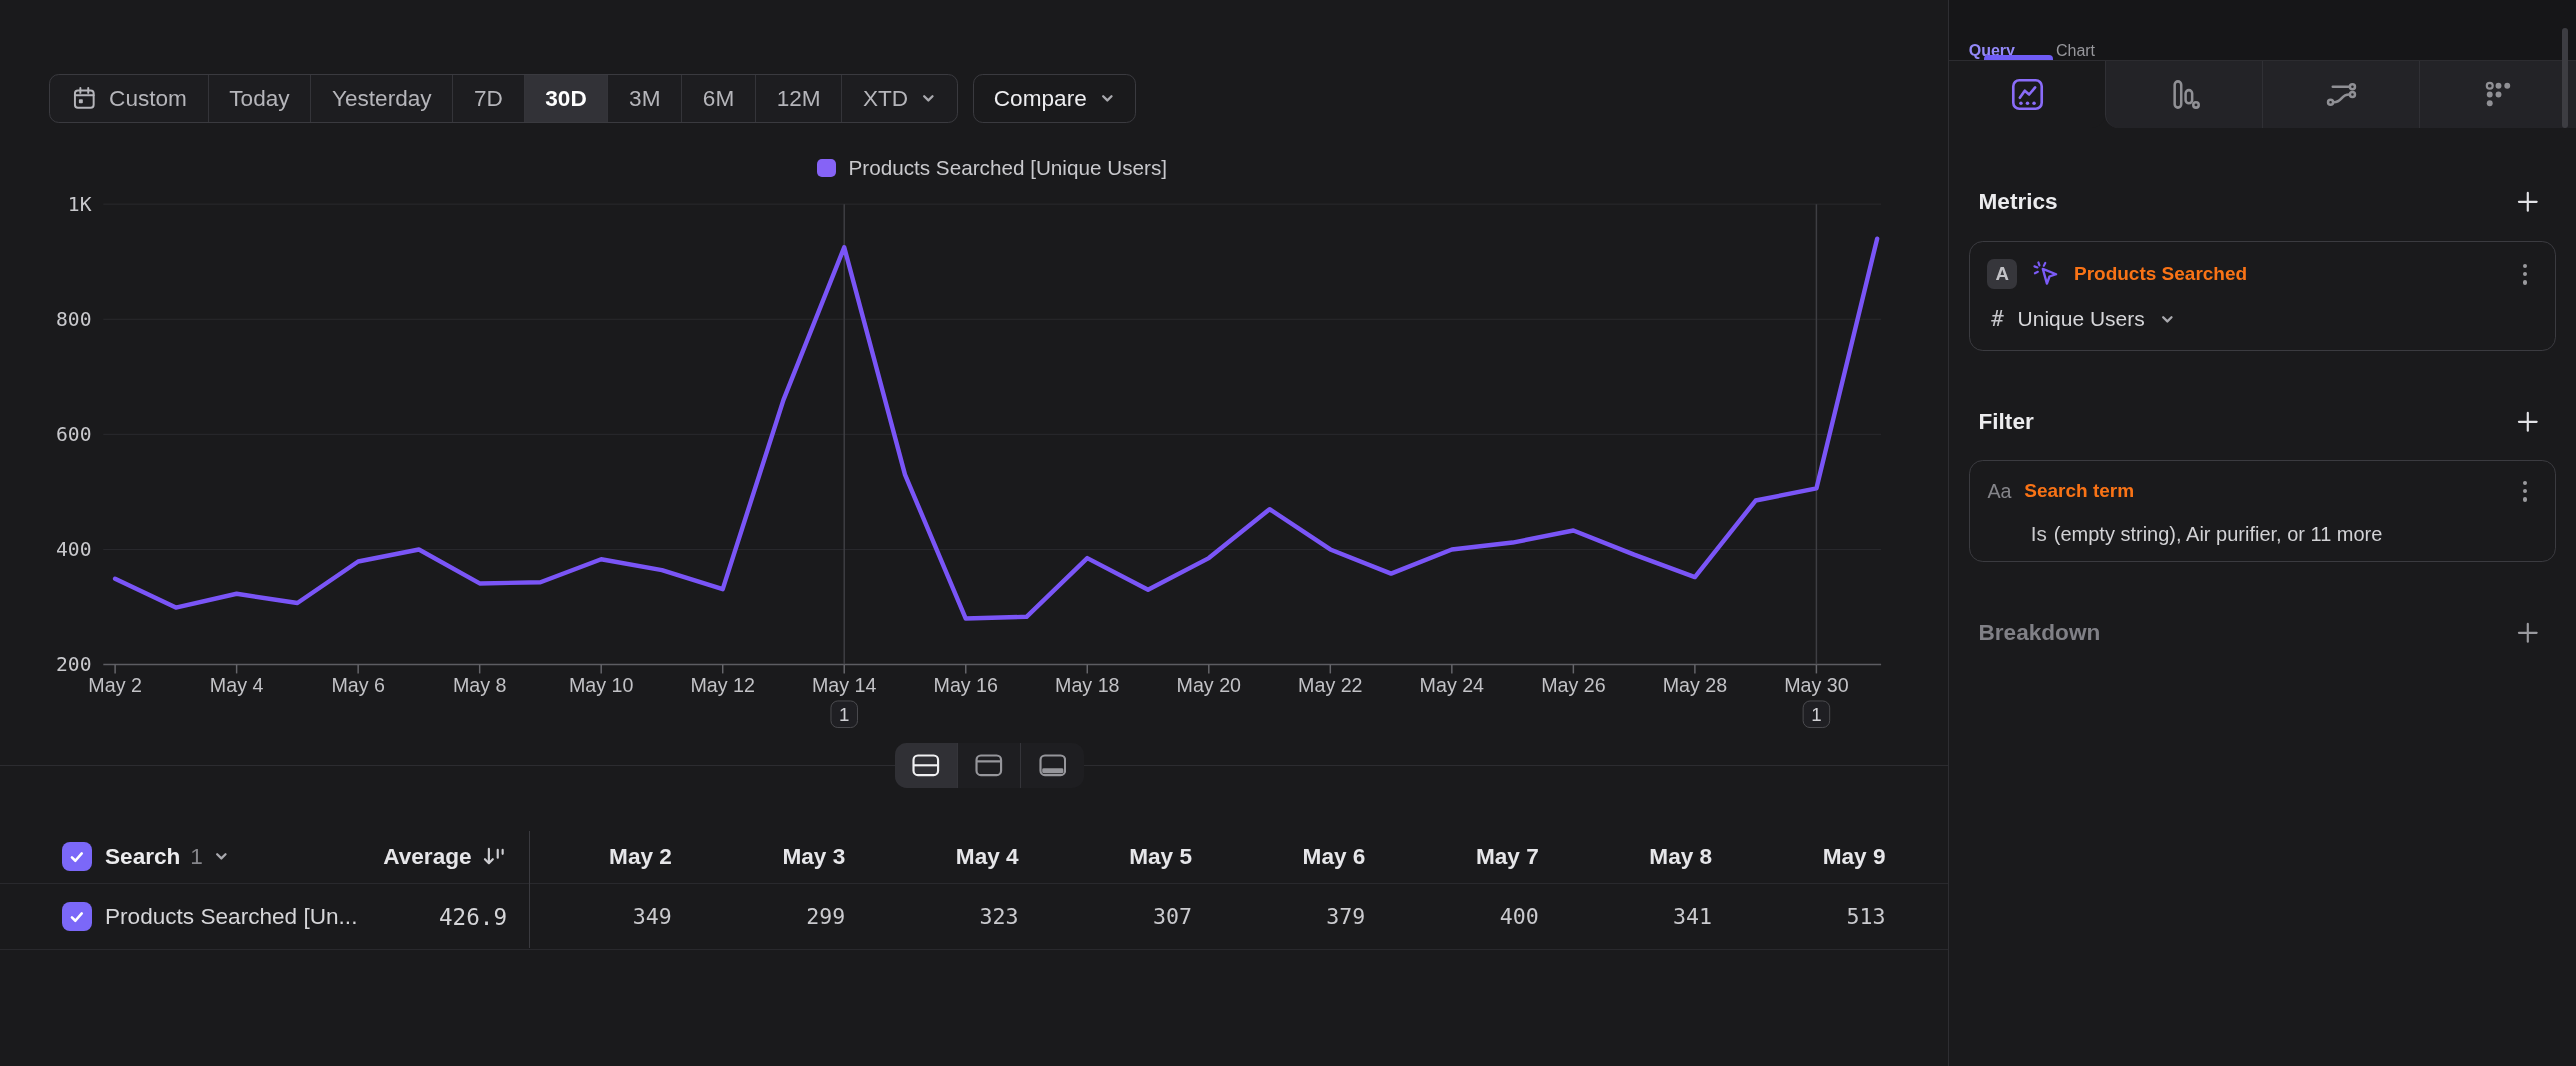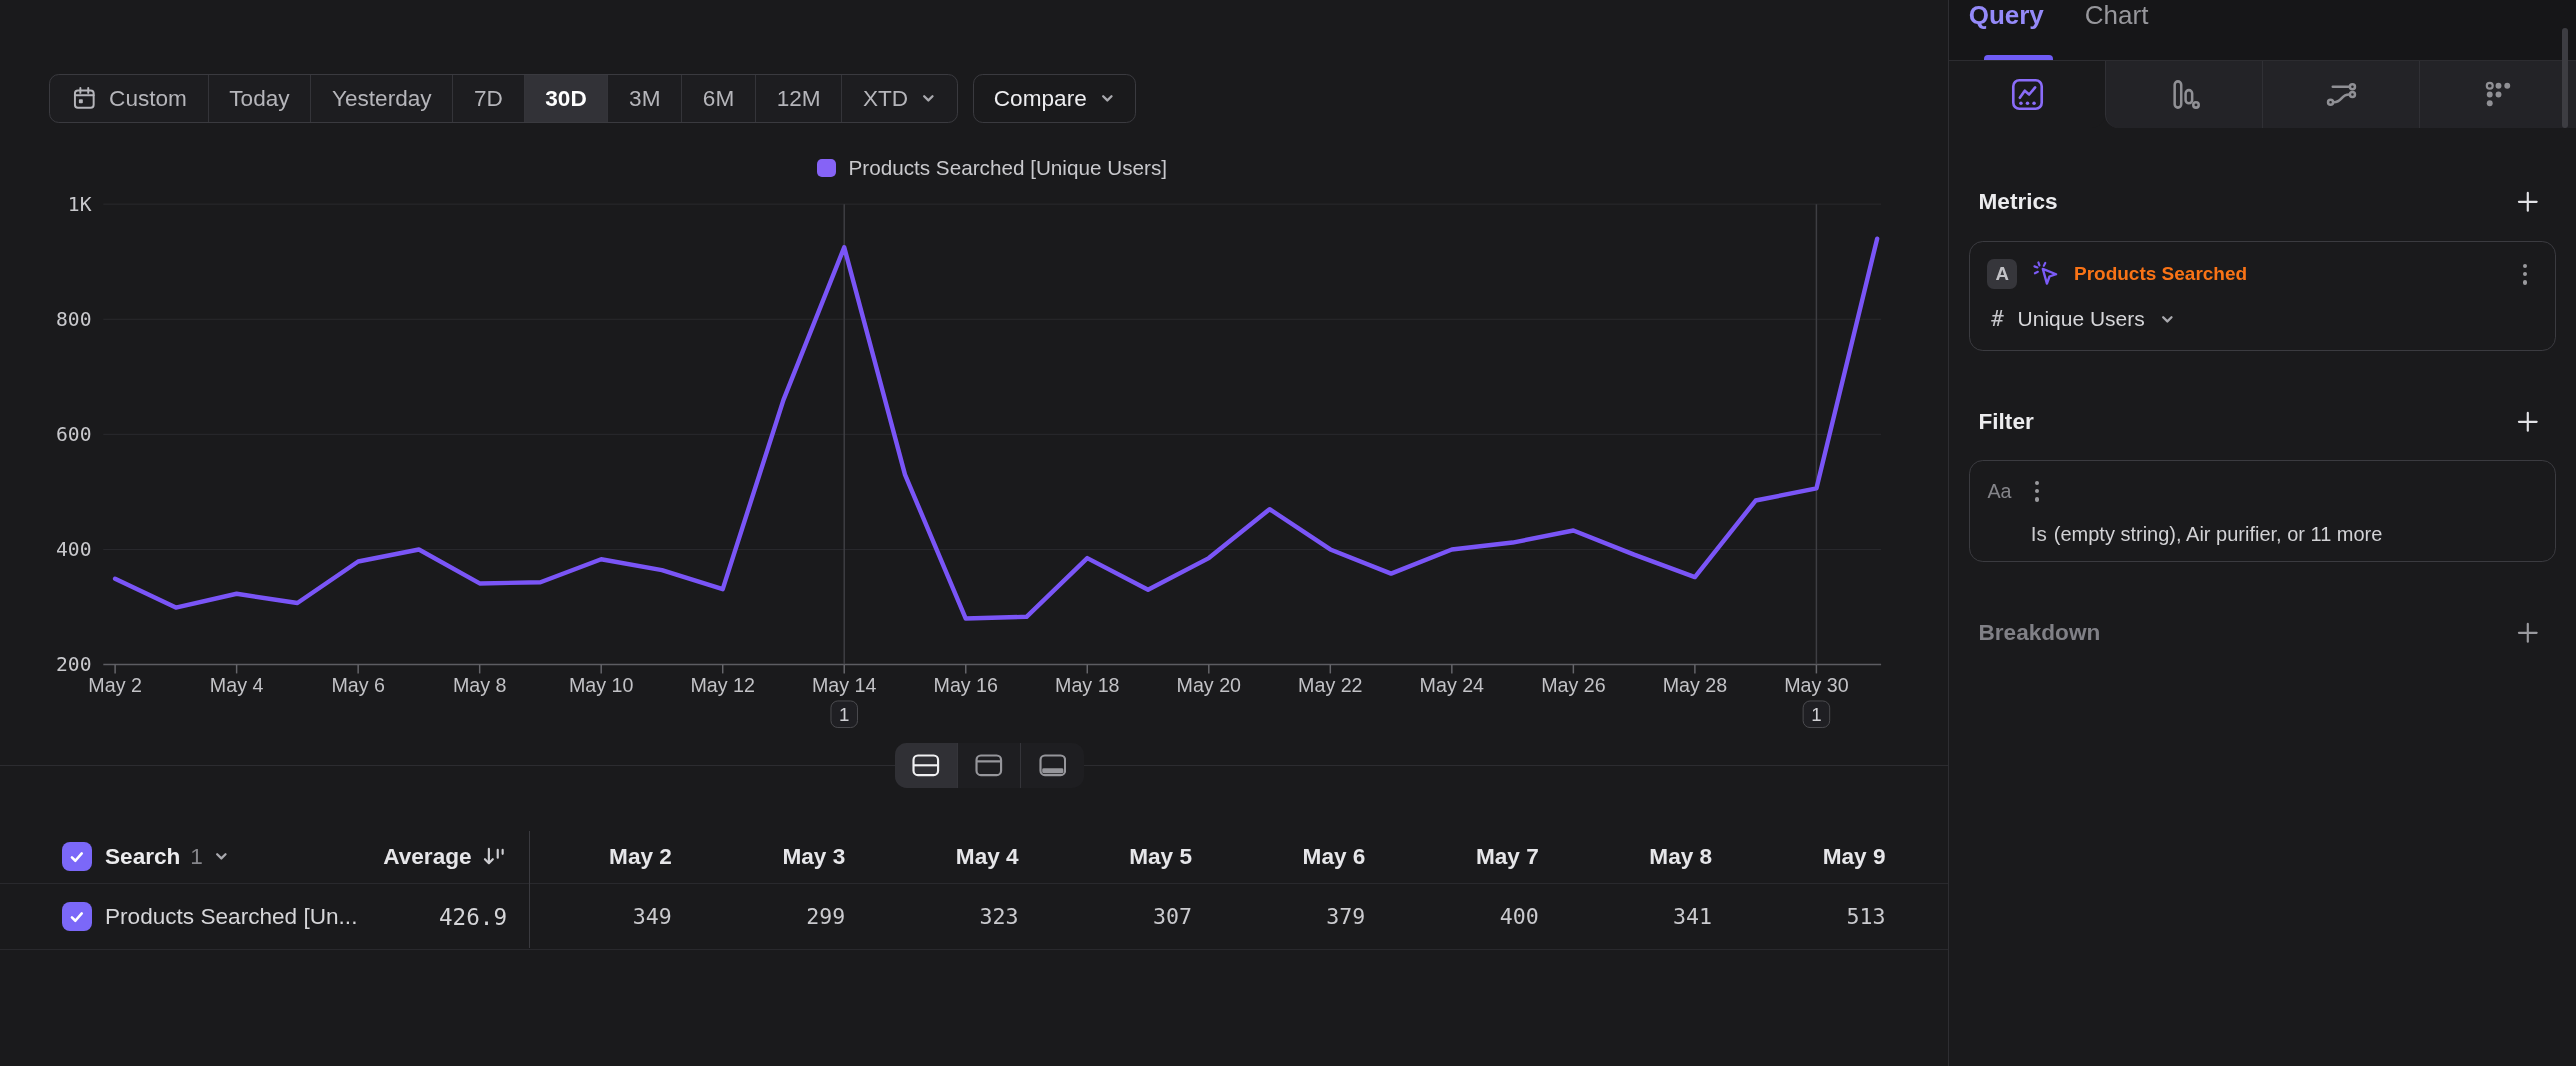--- a/index.html
+++ b/index.html
@@ -68,21 +68,21 @@
   .date-grid { position:absolute; left:530px; top:0; width:1387px; height:100%; display:grid; grid-template-columns:repeat(8,1fr); }
   .date-grid > div { display:flex; align-items:center; justify-content:flex-end; padding-right:31.5px; }
   .date-head { font-weight:700; color:#e6e6e9; font-size:22.6px; }
   .val-cell { font-family:"DejaVu Sans Mono", monospace; font-size:21.6px; color:#cacace; }
   #row-name { position:absolute; left:105px; top:0; height:100%; display:flex; align-items:center; color:#d6d6d9; }
   #row-avg { font-family:"DejaVu Sans Mono", monospace; font-size:22.6px; color:#d4d4d7; }
 
   
   #panel { position:absolute; left:1948px; top:0; width:628px; height:1067px; background:#1a1a1c; border-left:1px solid #2e2e32; }
   #panel-tabs { position:absolute; left:0; top:0; width:100%; height:61px; background:#161618; border-bottom:1px solid #2c2c30; display:flex; align-items:center; }
-  .ptab { margin-left:19.7px; font-size:26px; cursor:pointer; color:#97979c; position:relative; height:100%; display:flex; align-items:flex-start; }
+  .ptab { margin-left:19.7px; font-size:16px; cursor:pointer; color:#97979c; position:relative; height:100%; display:flex; align-items:flex-end; }
   .ptab.active { color:#958af9; font-weight:600; }
   #query-underline { position:absolute; left:15.7px; bottom:0; width:69px; height:4.9px; border-radius:3.9px 3.9px 0 0; background:#6f5cf6; }
   #icon-tabs { position:absolute; left:0; top:61px; width:100%; height:67px; display:flex; }
   .itab { flex:1; display:flex; align-items:center; justify-content:center; cursor:pointer; background:#232327; border-left:1px solid #303035; }
   .itab.active { background:#1a1a1c; border-left:none; border-radius:0 0 13.8px 0; }
   .itab.first-inactive { border-radius:0 0 0 13.8px; }
 
   .sec-head { position:absolute; left:29.5px; right:35px; display:flex; align-items:center; justify-content:space-between; }
   .sec-title { font-weight:700; font-size:22.6px; color:#ececee; }
   .sec-title.muted { color:#808086; }
@@ -437,20 +437,21 @@
     <div class="sec-head" style="top:409px;">
       <span class="sec-title">Filter</span>
       <svg class="plus-btn" viewBox="0 0 26 26" fill="none" stroke="#e2e2e6" stroke-width="2.2" stroke-linecap="round">
           <line x1="13" y1="4" x2="13" y2="22"></line>
           <line x1="4" y1="13" x2="22" y2="13"></line>
         </svg>
     </div>
     <div class="card" style="top:460px; height:102px;">
       <div class="card-row1" style="top:13.8px;">
         <span class="aa">Aa</span>
+        <span class="card-title">Search term</span>
         <div class="kebab">
             <i></i>
             <i></i>
             <i></i>
           </div>
       </div>
       <div class="card-row2" style="top:61px; left:61px;gap:7px;">
         <span class="op">Is</span>
         <span class="filter-value">(empty string), Air purifier, or 11 more</span>
       </div>

